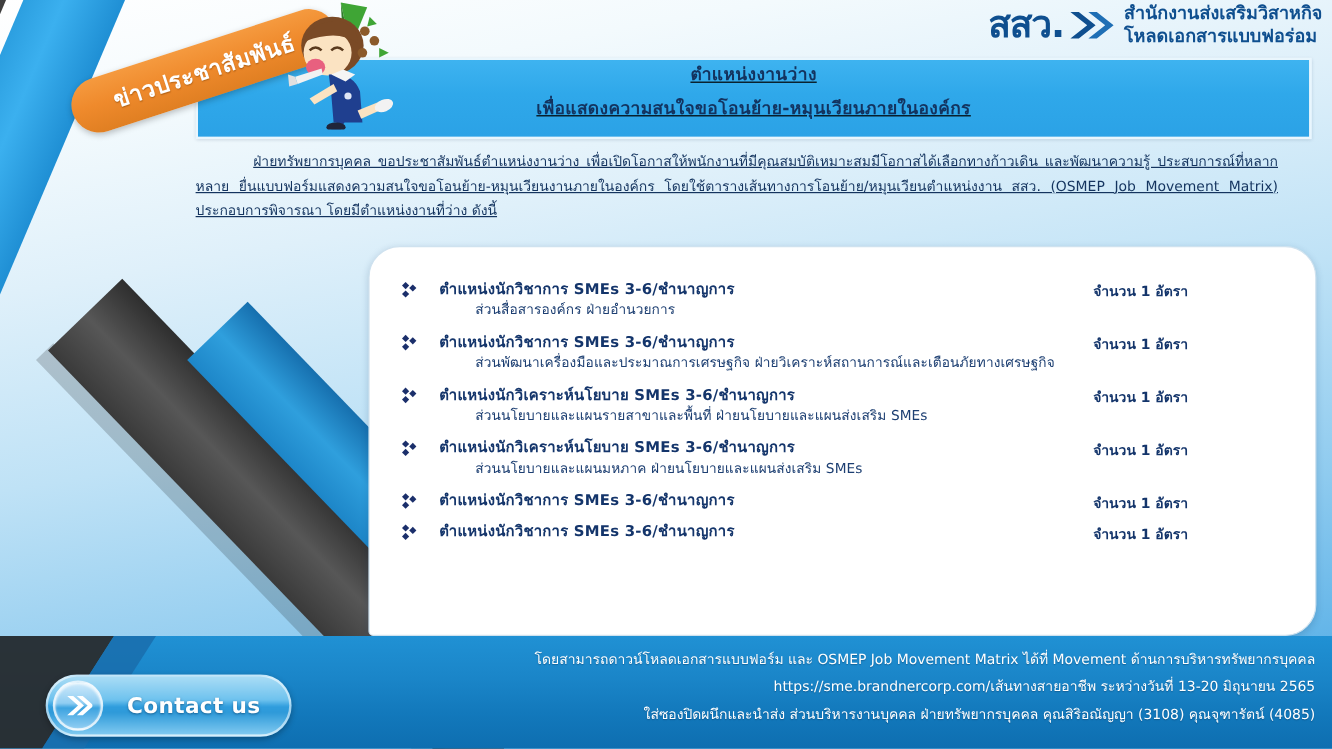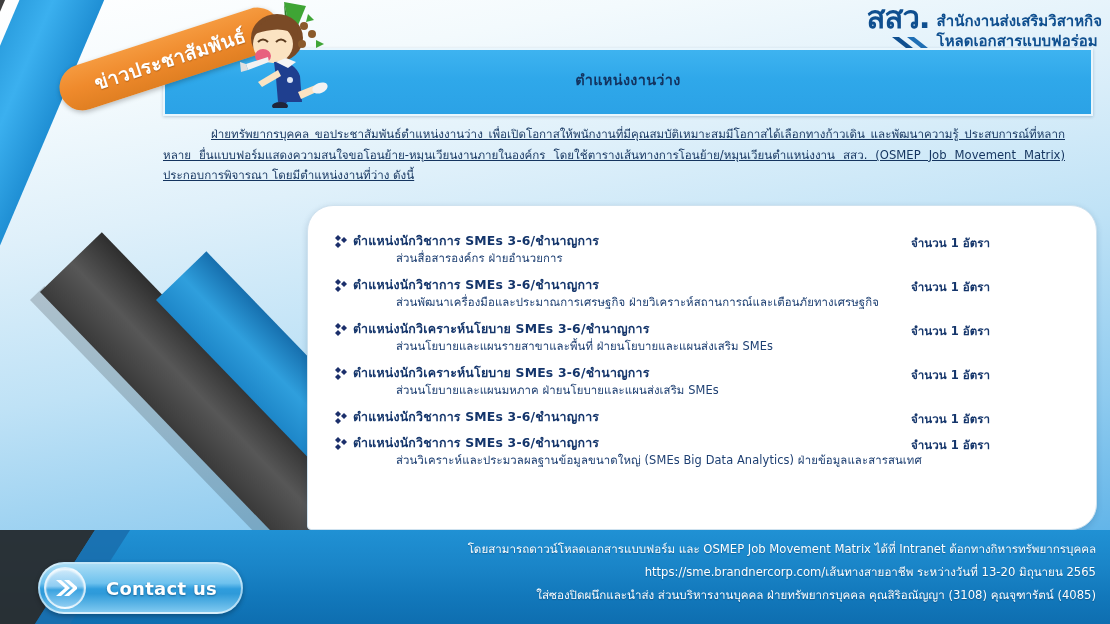--- a/index.html
+++ b/index.html
@@ -39,38 +39,38 @@
     transform:rotate(-44deg); transform-origin:0% 0%;
   }
   .rb-shadow {
     left:30px; top:300px; width:20px; height:820px;
     background:rgba(0,0,0,.18);
     transform:rotate(-44deg); transform-origin:0% 0%;
   }
 
   
   .logo { position:absolute; right:8px; top:2px; display:flex; align-items:center; gap:7px; }
-  .logo-mark { display:flex; align-items:flex-end; gap:2px;flex-direction:column; }
+  .logo-mark { display:flex; align-items:center; gap:2px; }
   .logo-thai {
     font-family:"DejaVu Sans", sans-serif; font-size:31px; font-weight:bold;
     color:#0f4f8f; letter-spacing:-1px; line-height:1;
   }
   .logo-chev { display:flex; align-items:center; margin-left:1px; }
   .logo-sub {
     font-size:15px; line-height:1.28; color:#0f4f8f; font-weight:bold;
     text-align:left; white-space:nowrap;
   }
 
   
   .head-panel {
     position:absolute; left:163px; top:48px; width:930px; height:68px;
     background:linear-gradient(180deg,#3eb3f0 0%,#2fa8ea 45%,#2ba2e6 100%);
     border:2px solid #e9f6fd;
     box-shadow:0 1px 3px rgba(0,40,80,.22);
-    display:flex; flex-direction:column; align-items:center; justify-content:center;
+    display:flex; flex-direction:column; align-items:center; text-decoration:underline;
   }
   .head-panel .t1 {
     color:#13335f; font-size:14.5px; font-weight:bold; letter-spacing:.3px; margin-bottom:5px;
   }
   .head-panel .t2 {
     color:#13335f; font-size:14.5px; font-weight:bold; letter-spacing:.3px;
   }
 
   
   .pr-ribbon {
@@ -111,20 +111,21 @@
     overflow:hidden;
   }
   .jobs { padding:8px 0 0 0; }
   .job { position:relative; padding:0 0 0 45px; margin-bottom:9px; }
   .bullet {
     position:absolute; left:24px; top:2px; width:16px; height:16px;
   }
   .job-title {
     color:#14356b; font-size:12.4px; font-weight:bold; line-height:17px;
     letter-spacing:.2px;
+    margin-left:13px;
   }
   .job-dept {
     color:#1d3f72; font-size:11.4px; line-height:18px; padding-left:43px;
     letter-spacing:.1px;
   }
   .job-count {
     position:absolute; right:106px; top:2px;
     color:#14356b; font-size:11.6px; font-weight:bold; white-space:nowrap;
   }
 
@@ -187,20 +188,21 @@
     </span>
   </div>
   <div class="logo-sub">
     <div>สำนักงานส่งเสริมวิสาหกิจ</div>
     <div>โหลดเอกสารแบบฟอร่อม</div>
   </div>
 </div>
 
 <div class="head-panel">
   <div class="t1">ตำแหน่งงานว่าง</div>
+  <div class="t2">เพื่อแสดงความสนใจขอโอนย้าย-หมุนเวียนภายในองค์กร</div>
 </div>
 
 <div class="pr-ribbon">
   <span>ข่าวประชาสัมพันธ์</span>
 </div>
 
 <div class="mascot">
   <svg width="105" height="108" viewBox="0 0 105 108">
 
     <polygon points="52,2 74,6 60,40" fill="#3fa535"></polygon>
@@ -315,34 +317,33 @@
 
     <div class="job">
       <span class="bullet">
         <svg width="16" height="16" viewBox="0 0 16 16">
           <polygon points="6,1 9,4 6,7 3,4" fill="#1b2f6b"></polygon>
           <polygon points="12,3 15,6 12,9 9,6" fill="#1b2f6b"></polygon>
           <polygon points="6,8 9,11 6,14 3,11" fill="#1b2f6b"></polygon>
         </svg>
       </span>
       <div class="job-title">ตำแหน่งนักวิชาการ SMEs 3-6/ชำนาญการ</div>
-      <div class="job-dept">ส่วนวิเคราะห์และประมวลผลฐานข้อมูลขนาดใหญ่ (SMEs Big Data Analytics) ฝ่ายข้อมูลและสารสนเทศ</div>
       <div class="job-count">จำนวน  1  อัตรา</div>
     </div>
 
   </div>
 </div>
 
 <div class="footer">
   <svg class="footer-dk" viewBox="0 0 300 94" preserveAspectRatio="none">
     <polygon points="0,0 95,0 35,94 0,94" fill="#2a2a2a" opacity="0.92"></polygon>
     <polygon points="95,0 130,0 70,94 35,94" fill="#1a6fae" opacity="0.9"></polygon>
   </svg>
   <div class="footer-lines">
-    <div>โดยสามารถดาวน์โหลดเอกสารแบบฟอร์ม และ OSMEP Job Movement Matrix ได้ที่ Intranet ด้อกทางกิหารทรัพยากรบุคคล</div>
+    <div>โดยสามารถดาวน์โหลดเอกสารแบบฟอร์ม และ OSMEP Job Movement Matrix ได้ที่ Movement ด้านการบริหารทรัพยากรบุคคล</div>
     <div>https://sme.brandnercorp.com/เส้นทางสายอาชีพ ระหว่างวันที่ 13-20 มิถุนายน 2565</div>
     <div>ใส่ซองปิดผนึกและนำส่ง ส่วนบริหารงานบุคคล ฝ่ายทรัพยากรบุคคล คุณสิริอณัญญา (3108) คุณจุฑารัตน์ (4085)</div>
   </div>
 </div>
 
 <div class="contact">
   <div class="contact-knob">
     <svg width="24" height="20" viewBox="0 0 24 20">
       <path d="M3 2 L12 10 L3 18 L8 18 L17 10 L8 2 Z" fill="#ffffff"></path>
       <path d="M11 2 L20 10 L11 18 L16 18 L25 10 L16 2 Z" fill="#ffffff"></path>

